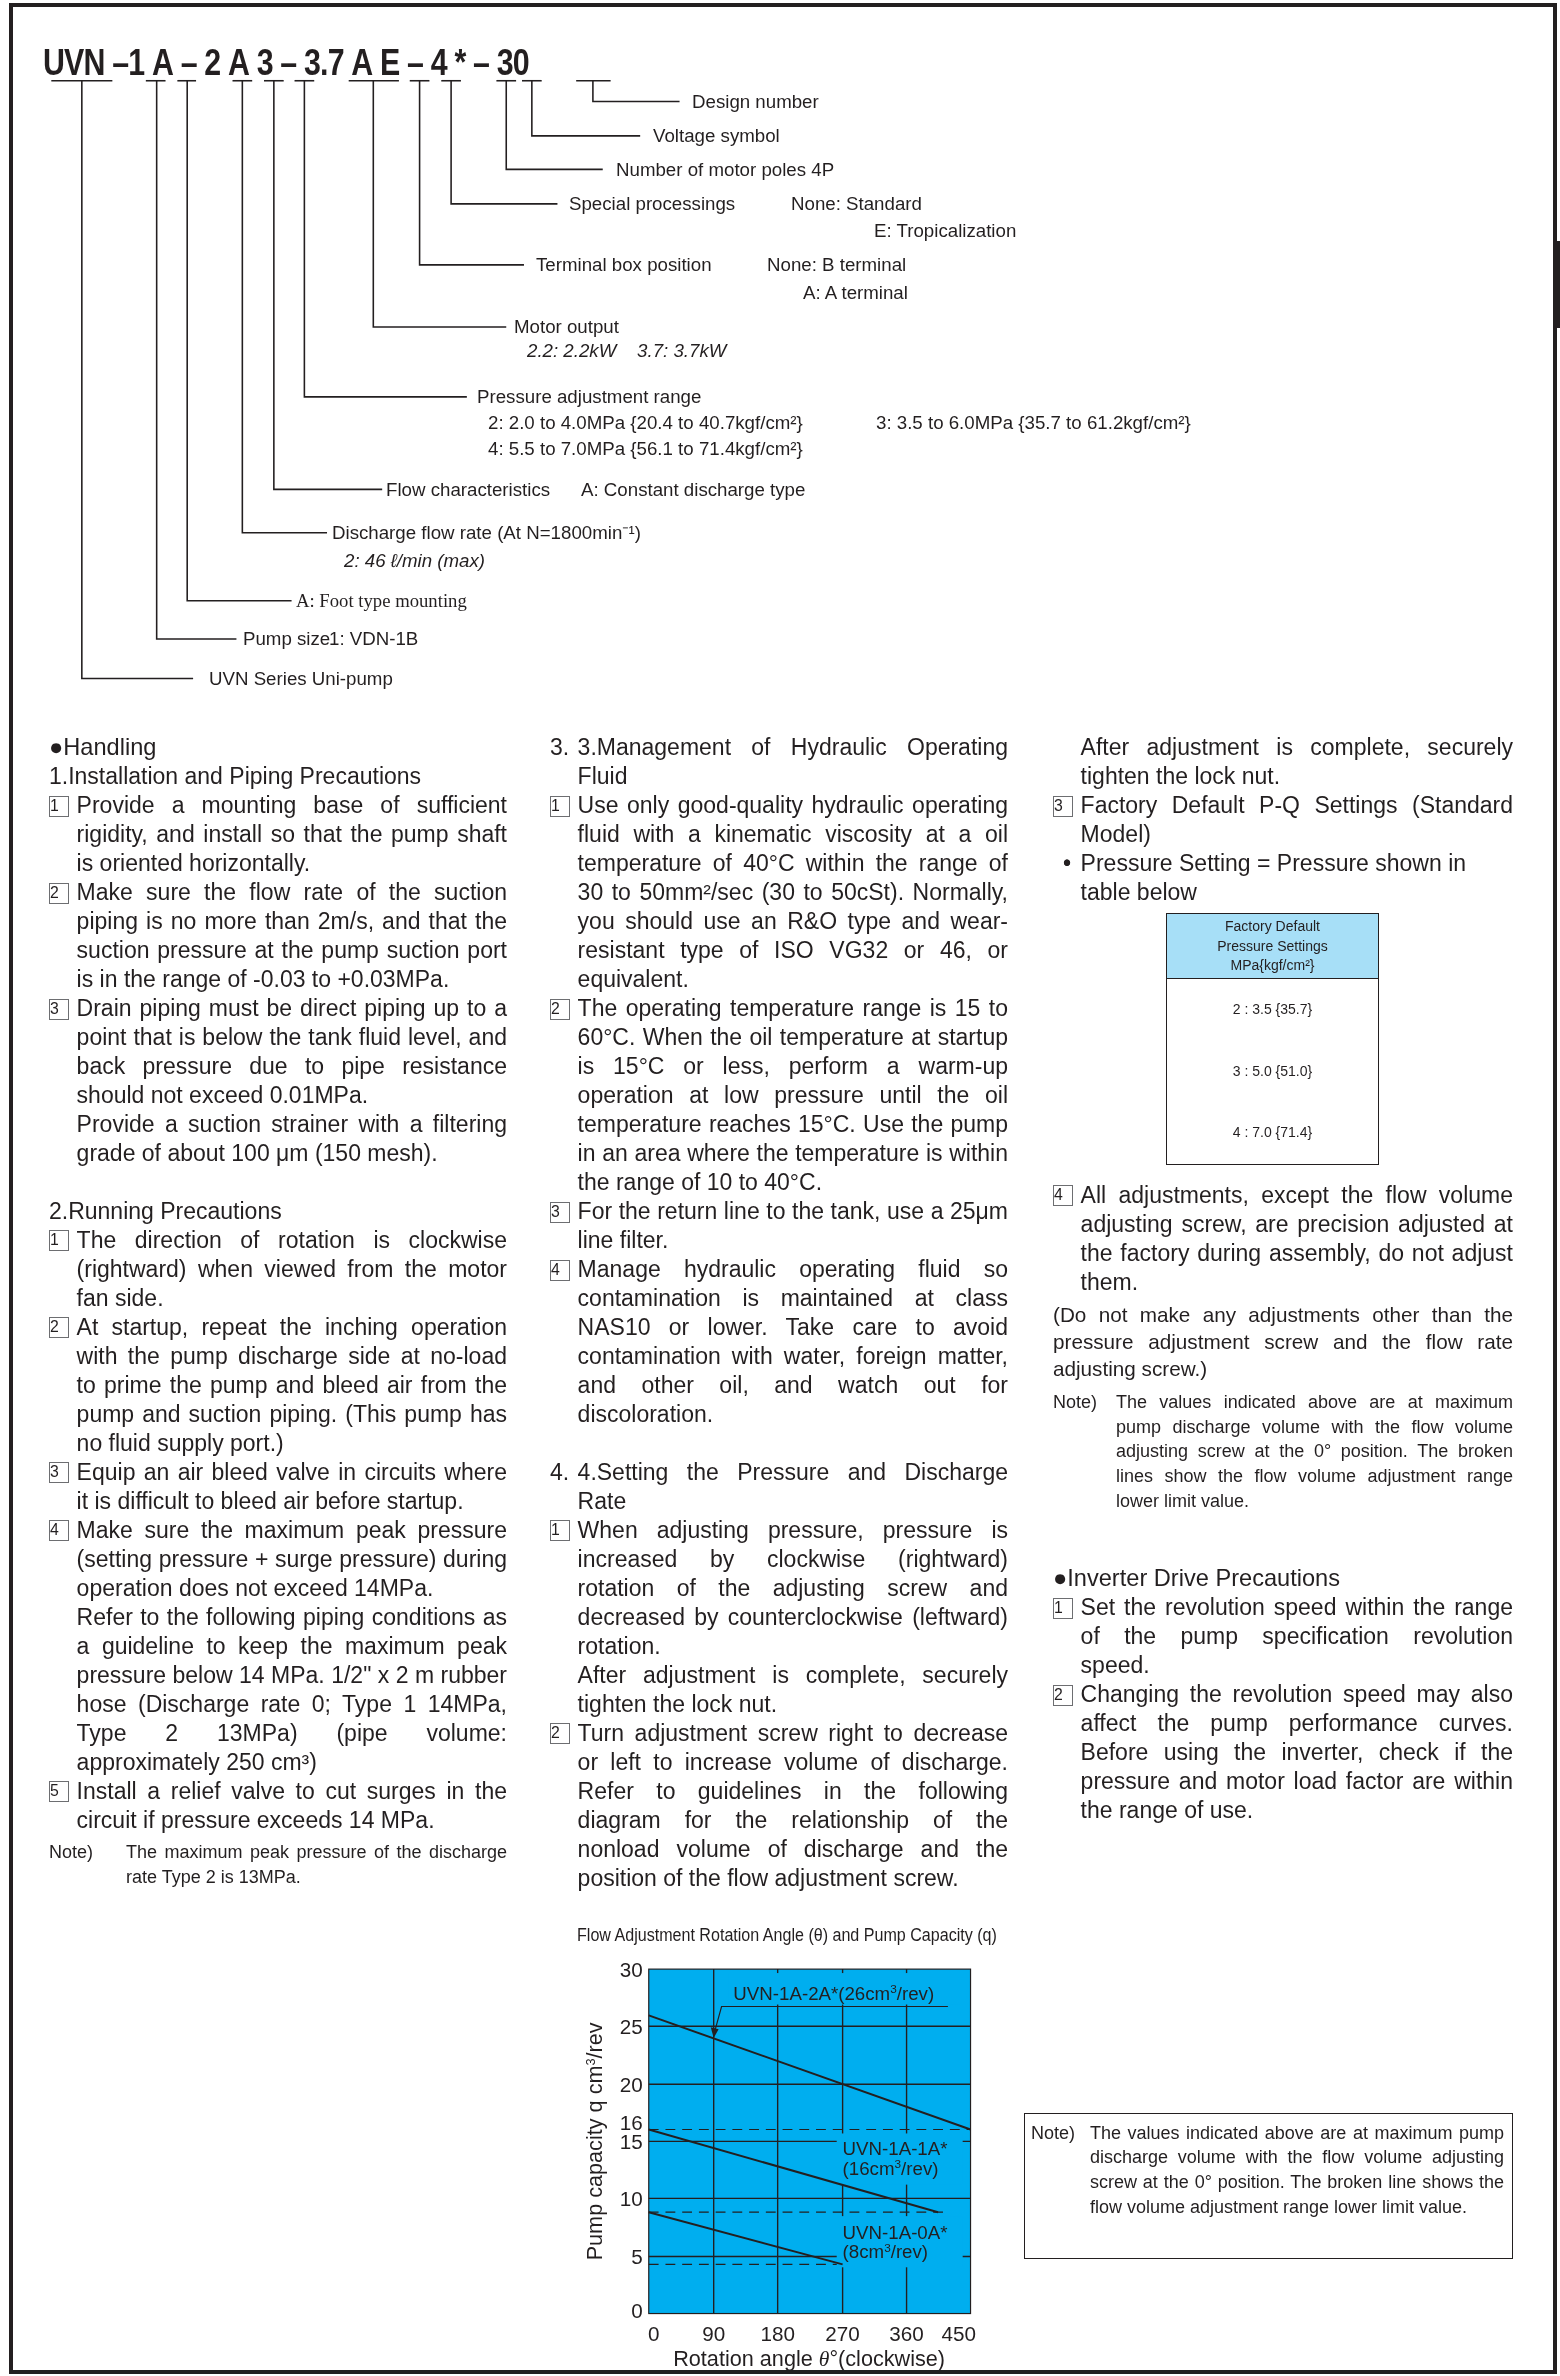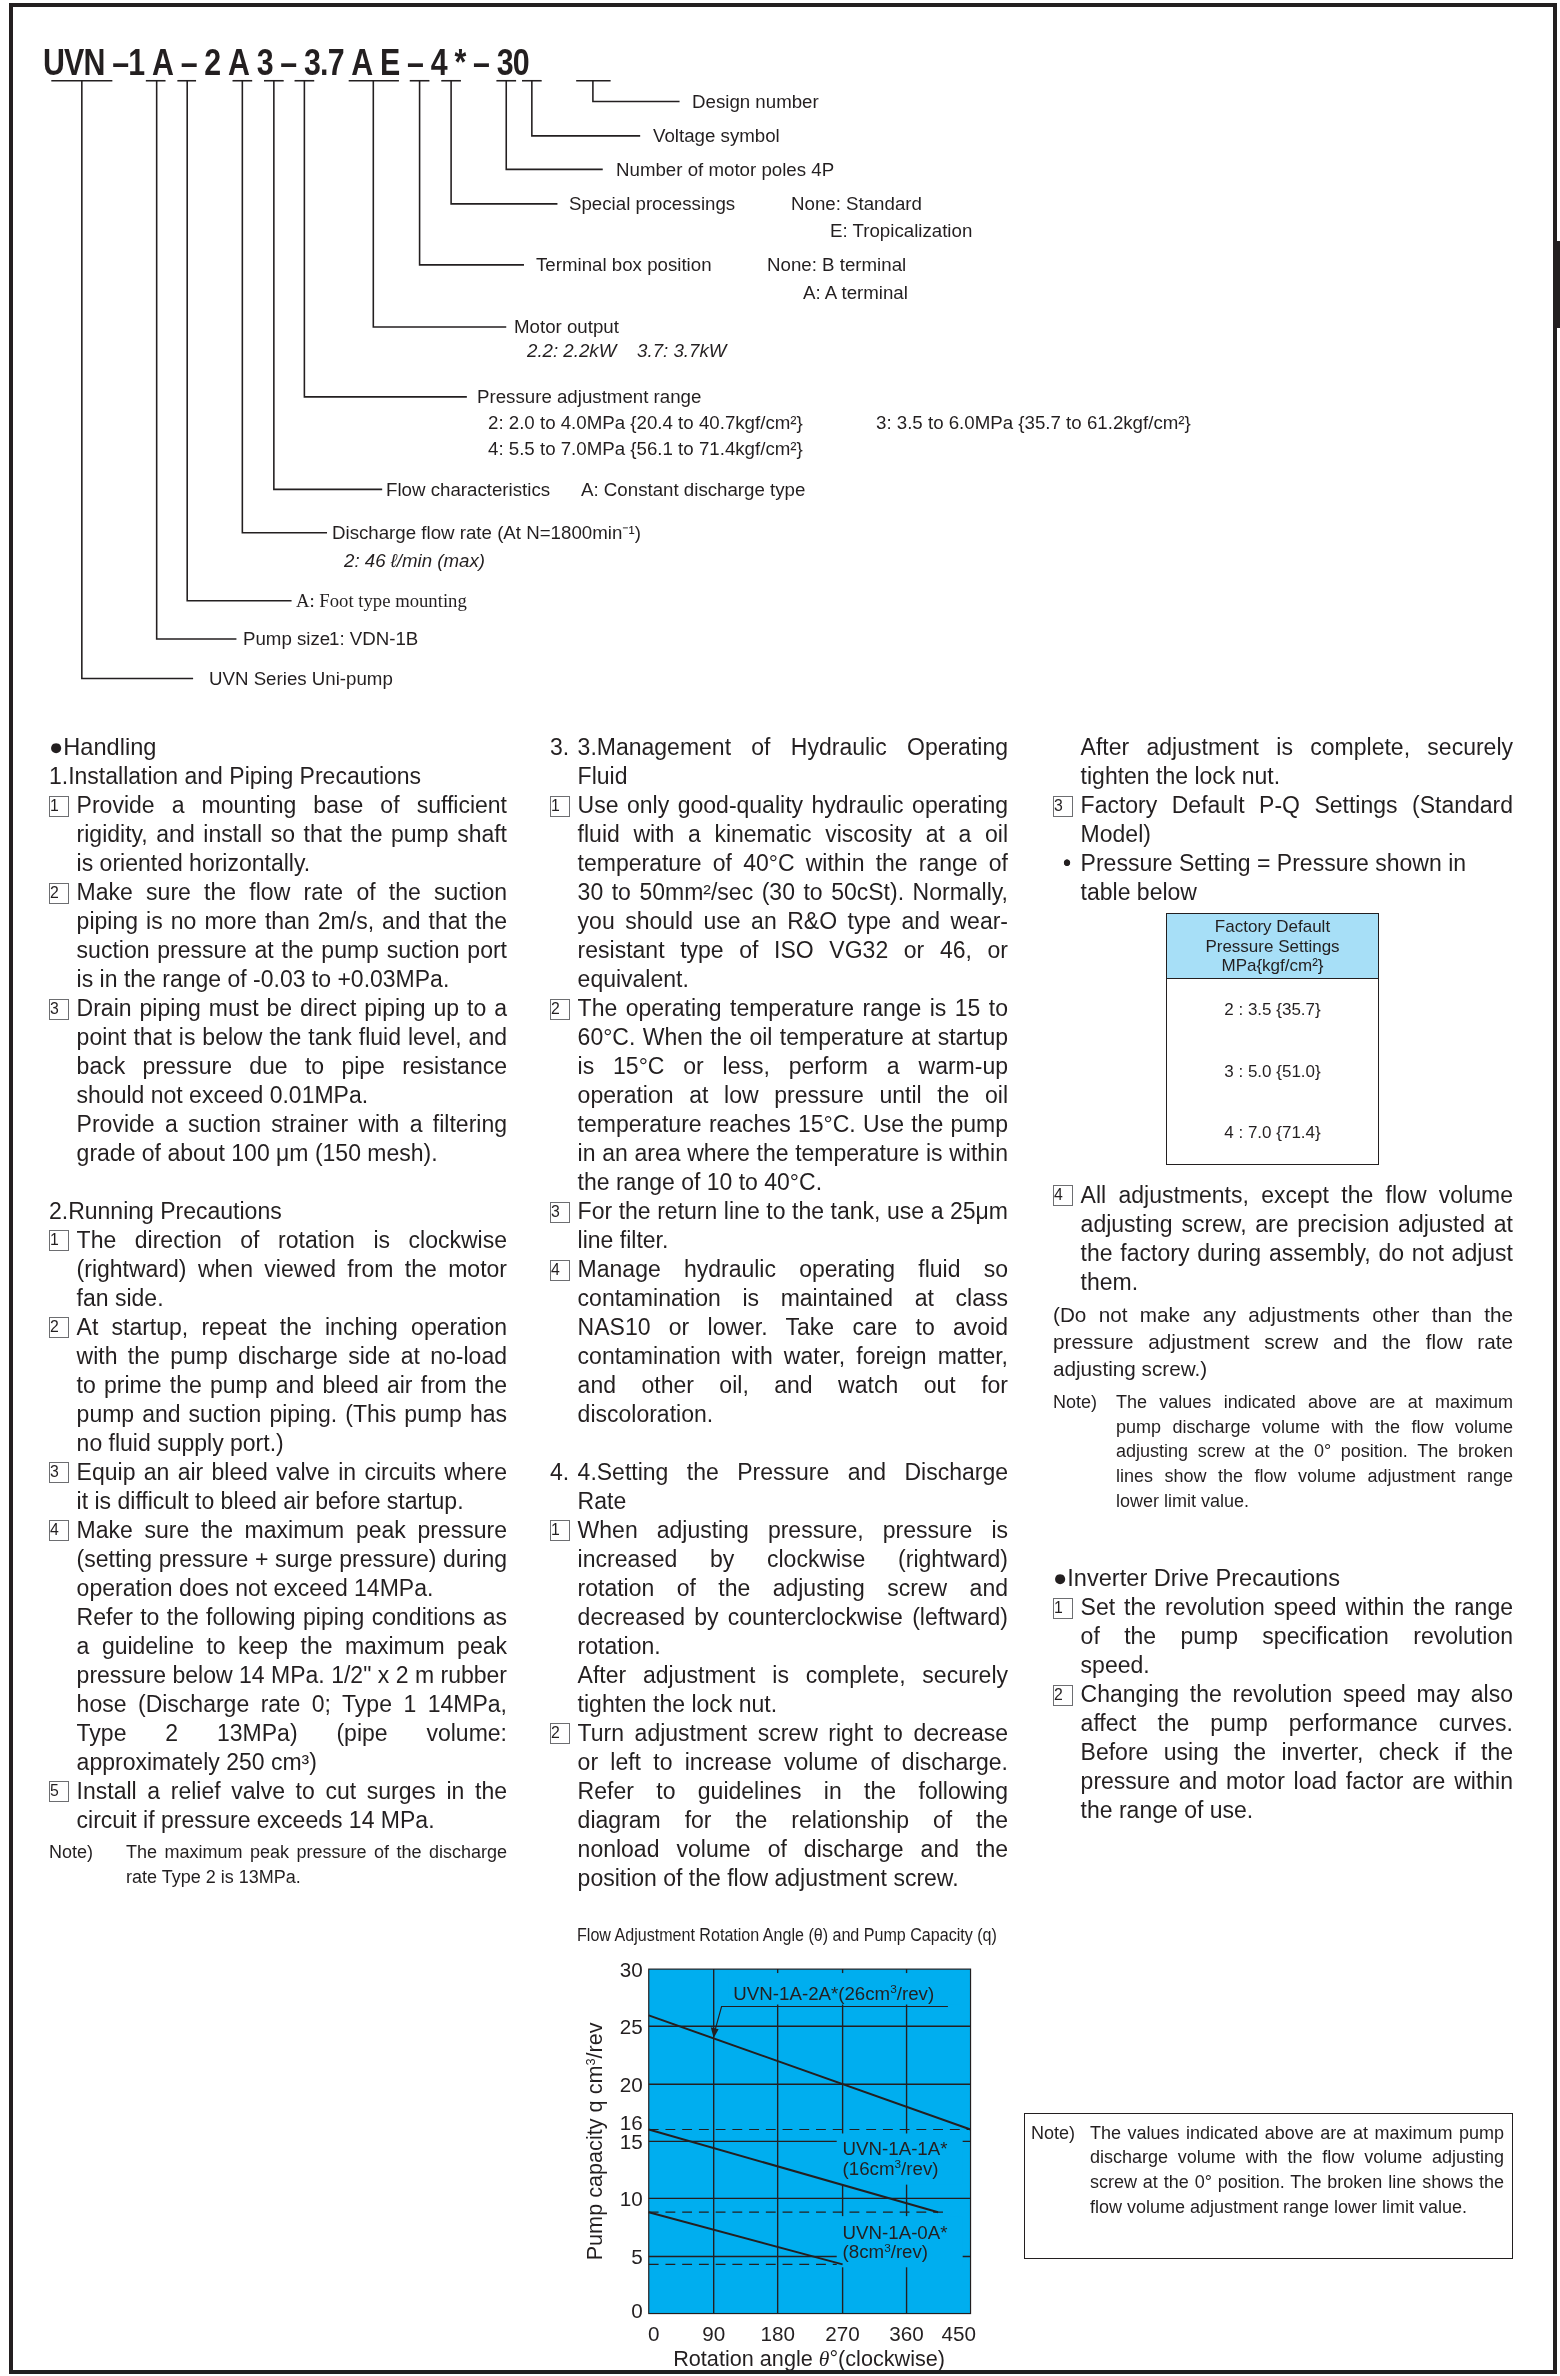--- a/index.html
+++ b/index.html
@@ -25,21 +25,21 @@
          font-size:15.8px; line-height:18.7px; text-align:center; box-sizing:content-box; }
   .cont { padding-left:27.6px; text-align:justify; }
   .note { font-size:18px; line-height:24.6px; position:relative; padding-left:77px; text-align:justify; }
   .note .nl { position:absolute; left:0; top:0; }
   .gap { height:28.6px; }
   .dot { padding-left:27.6px; position:relative; }
   .dot::before { content:""; }
   .dot .bul { position:absolute; left:9.9px; top:0; }
 
   .pq-table { margin:5.9px 0 0 113px; width:213px; border:1.5px solid #231f20; border-collapse:collapse;
-              font-size:17px; text-align:center; }
+              font-size:14px; text-align:center; }
   .pq-table th { background:#a7dff7; font-weight:normal; line-height:19.7px; padding:3px 2px 2px;
                  border-bottom:1.5px solid #231f20; }
   .pq-table td { line-height:29.6px; padding:16px; }
 
   
   .chart-title { position:absolute; left:577px; top:1924px; font-size:18.7px; white-space:nowrap;
                  transform:scaleX(0.86); transform-origin:left top; }
   .chart-svg { position:absolute; left:571px; top:1950px; }
   .note-box { position:absolute; left:1024px; top:2113px; width:489px; height:146px; box-sizing:border-box;
               border:1.5px solid #231f20; padding:6.9px 7.9px 0 5.9px; font-size:18px; line-height:24.6px; }
@@ -97,21 +97,21 @@
       <polyline points="83,82 83,689 196,689"></polyline>
     </g>
   </svg>
 
   <div class="tlabel" style="left:692px; top:91px;">Design number</div>
   <div class="tlabel" style="left:653px; top:125px;">Voltage symbol</div>
   <div class="tlabel" style="left:616px; top:159px;">Number of motor poles  4P</div>
 
   <div class="tlabel" style="left:569px; top:193px;">Special processings</div>
   <div class="tlabel" style="left:791px; top:193px;">None: Standard</div>
-  <div class="tlabel" style="left:830px; top:220px;">E: Tropicalization</div>
+  <div class="tlabel" style="left:874px; top:220px;">E: Tropicalization</div>
 
   <div class="tlabel" style="left:536px; top:254px;">Terminal box position</div>
   <div class="tlabel" style="left:767px; top:254px;">None: B terminal</div>
   <div class="tlabel" style="left:803px; top:282px;">A: A terminal</div>
 
   <div class="tlabel" style="left:514px; top:316px;">Motor output</div>
   <div class="tlabel" style="left:527px; top:340px; white-space:pre;font-style:italic;">2.2: 2.2kW    3.7: 3.7kW</div>
 
   <div class="tlabel" style="left:477px; top:386px;">Pressure adjustment range</div>
   <div class="tlabel" style="left:488px; top:412px;">2: 2.0 to 4.0MPa {20.4 to 40.7kgf/cm²}</div>

